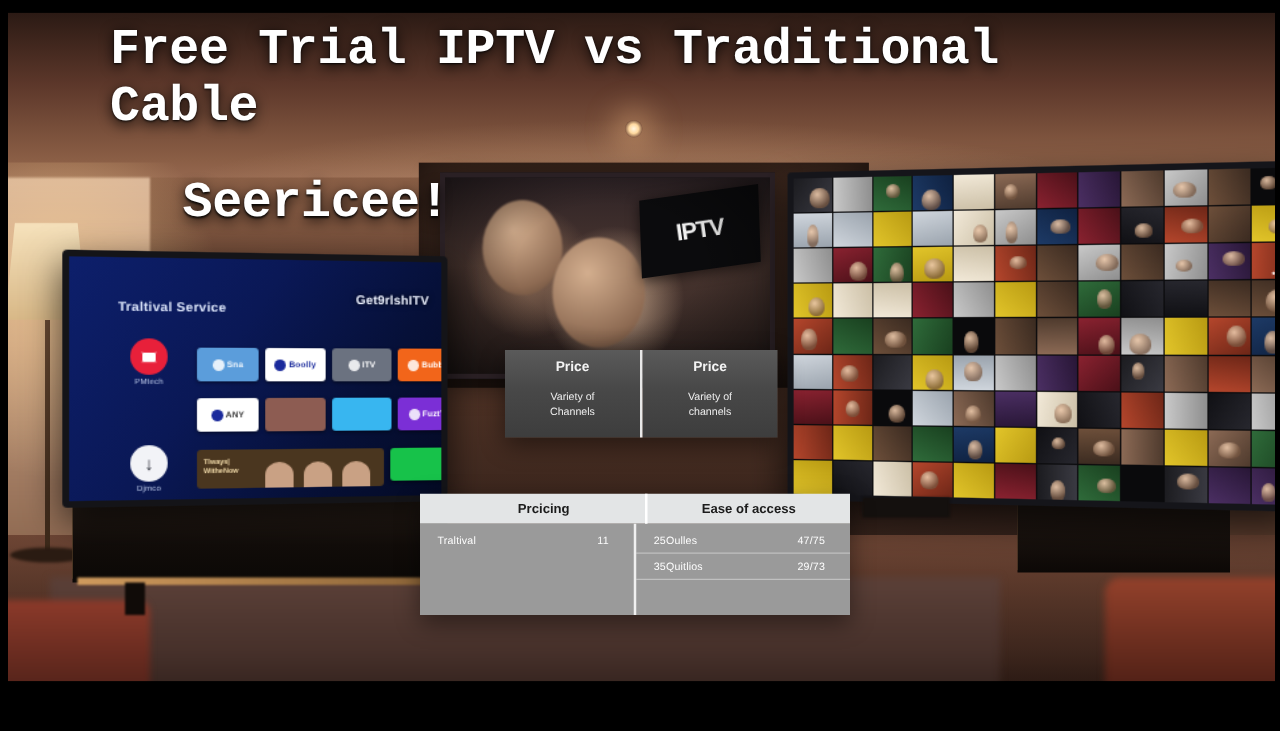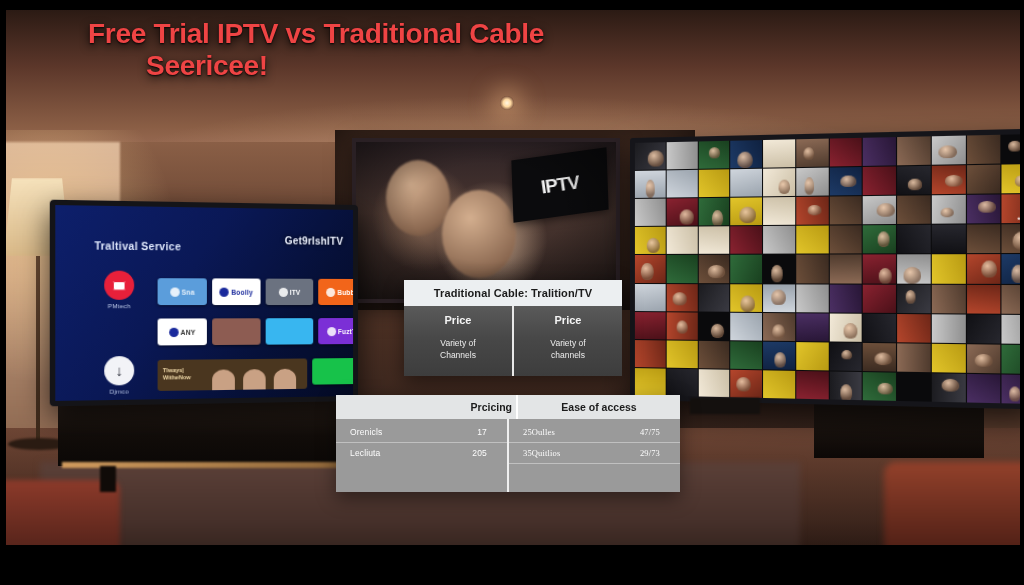--- a/index.html
+++ b/index.html
@@ -238,26 +238,26 @@
     position:absolute; left:690px; top:388px; width:70px; height:16px;
     background:#14100e; filter:blur(1px); z-index:5;
   }
 
   
   #title {
     position:absolute; left:0; top:18px; width:1024px; z-index:40;
     padding:0 88px; text-align:left;
   }
   #title .ln {
-    color:#ef4444; font-weight:800; font-size:28px; line-height:1.14;
+    color:#ffffff; font-weight:800; font-size:40px; line-height:1.14;
     letter-spacing:-.3px;
     text-shadow:0 3px 10px rgba(0,0,0,.85), 0 1px 2px rgba(0,0,0,.9);
-    font-family:Liberation Sans, sans-serif;
-  }
-  #title .ln2 { padding-left:58px; }
+    font-family:Liberation Mono, monospace;
+  }
+  #title .ln2 { padding-left:58px;margin-top:32px; }
 
   
   #panel-top {
     position:absolute; left:404px; top:280px; width:218px; z-index:45;
     box-shadow:0 6px 18px rgba(0,0,0,.45);
   }
   .pt-title {
     background:#eceff1; color:#1b1b1b;
     font-size:11px; font-weight:700; text-align:center;
     padding:7px 4px; letter-spacing:.1px;
@@ -273,25 +273,25 @@
 
   #panel-bottom {
     position:absolute; left:336px; top:395px; width:344px; z-index:45;
     box-shadow:0 6px 18px rgba(0,0,0,.45);
   }
   .pb-head { display:flex; background:#e3e5e6; }
   .pb-head .hcell {
     flex:1; font-size:10.5px; font-weight:700; color:#1c1c1c;
     padding:6px 4px; text-align:center;
   }
-  .pb-head .hcell.left { text-align:right; padding-left:22px; }
+  .pb-head .hcell.left { text-align:center; padding-left:22px; }
   .pb-head .hcell + .hcell { border-left:2px solid #fff; }
   .pb-body { display:flex; background:#9a9a9a; }
   .pb-col { flex:1; padding:3px 0 8px; }
-  .pb-col + .pb-col { border-left:2px solid #f0f0f0;font-family:Liberation Serif, serif; }
+  .pb-col + .pb-col { border-left:2px solid #f0f0f0; }
   .pb-row {
     display:flex; justify-content:space-between; align-items:center;
     padding:5px 20px 5px 14px;
     border-bottom:1px solid rgba(255,255,255,.38);
     color:#fdfdfd; font-size:8.5px; letter-spacing:.15px;
   }
   .pb-row:last-child { border-bottom:none; }
   .pb-row .k { filter:blur(.25px); }
   .pb-row .v { font-weight:400; filter:blur(.25px); }
   .pb-row.blank { min-height:20px; border-bottom:none; }
@@ -650,21 +650,20 @@
     </div>
 
   </div>
 
   <div id="title">
     <div class="ln">Free Trial IPTV vs Traditional Cable</div>
     <div class="ln ln2">Seericee!</div>
   </div>
 
   <div id="panel-top">
-    <div class="pt-title">Traditional Cable: Tralition/TV</div>
     <div class="pt-body">
       <div class="pt-col">
         <div class="pt-h">Price</div>
         <div class="pt-s" id="pt-s0">
             <div>Variety of</div>
             <div>Channels</div>
           </div>
       </div>
       <div class="pt-col">
         <div class="pt-h">Price</div>
@@ -677,26 +676,22 @@
   </div>
 
   <div id="panel-bottom">
     <div class="pb-head">
       <div class="hcell left">Prcicing</div>
       <div class="hcell">Ease of access</div>
     </div>
     <div class="pb-body">
       <div class="pb-col" id="pbLeft">
           <div class="pb-row">
-            <span class="k">Orenicls</span>
-            <span class="v">17</span>
-          </div>
-          <div class="pb-row">
-            <span class="k">Lecliuta</span>
-            <span class="v">205</span>
+            <span class="k">Traltival</span>
+            <span class="v">11</span>
           </div>
         </div>
       <div class="pb-col" id="pbRight">
           <div class="pb-row">
             <span class="k">25Oulles</span>
             <span class="v">47/75</span>
           </div>
           <div class="pb-row">
             <span class="k">35Quitlios</span>
             <span class="v">29/73</span>

